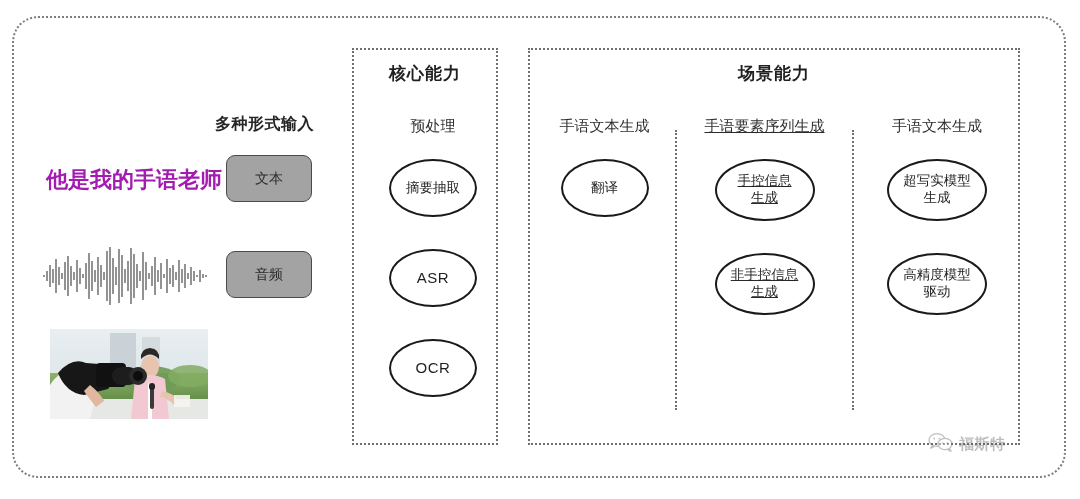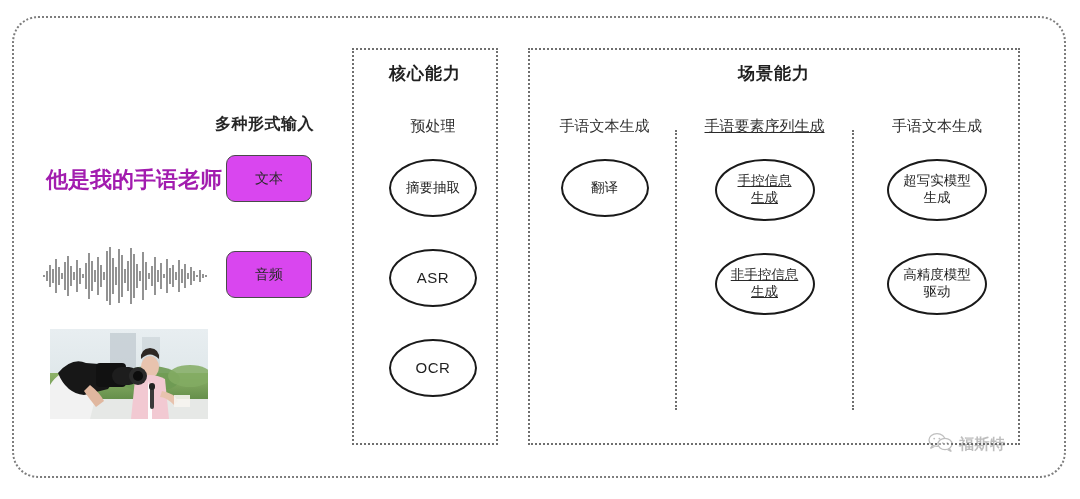--- a/index.html
+++ b/index.html
@@ -61,21 +61,21 @@
     width: 86px;
     height: 47px;
     border: 1.6px solid #4a4a4a;
     border-radius: 9px;
     box-sizing: border-box;
     display: flex;
     align-items: center;
     justify-content: center;
     font-size: 14px;
     color: #2b2b2b;
-    background: #d946ef;
+    background: #a3a3a3;
   }
   .type-box.text  { left: 196px; top: 118px; }
   .type-box.audio { left: 196px; top: 214px; }
   .type-box.video { left: 196px; top: 310px; }
 
   
   .waveform {
     position: absolute;
     left: 12px;
     top: 208px;

